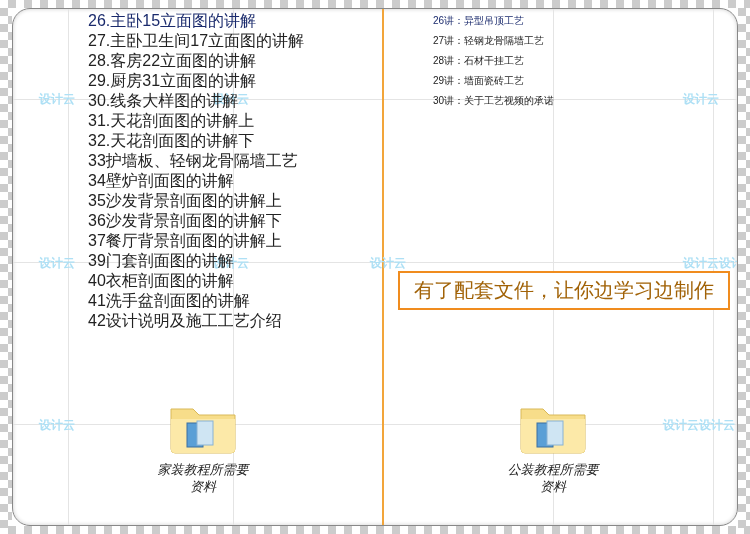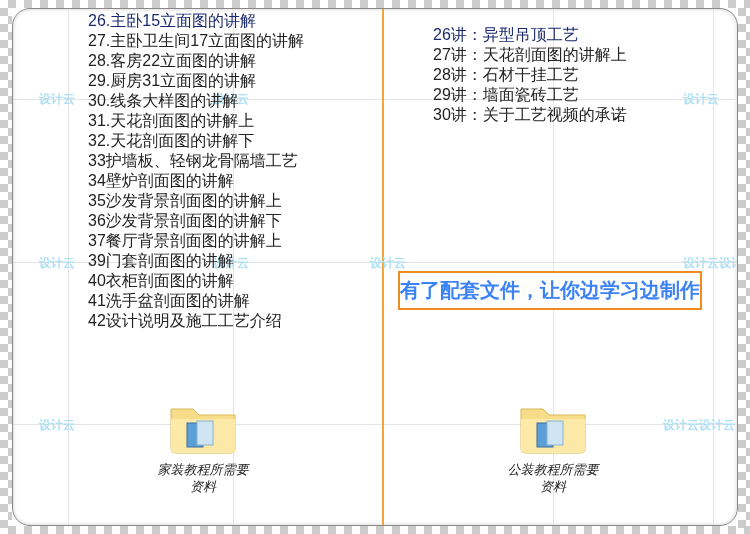--- a/index.html
+++ b/index.html
@@ -68,36 +68,36 @@
     font-size: 16px;
     line-height: 20px;
     color: #222;
   }
   .left-list .item { white-space: nowrap; }
   .top-cut { color: #1a2a6c; }
 
   .right-list {
     position: absolute;
     left: 420px;
-    top: 16px;
-    font-size: 16px;
+    top: 2px;
+    font-size: 10px;
     line-height: 20px;
     color: #222;
   }
   .right-list .item { white-space: nowrap; }
 
   .promo {
     position: absolute;
     left: 385px;
     top: 262px;
     border: 2px solid #f08c1e;
-    padding: 4px 0;
-    color: #3b82f6;
+    padding: 4px 14px;
+    color: #a16207;
     font-size: 20px;
-    font-weight: 700;
+    font-weight: 400;
     background: #fff;
     white-space: nowrap;
   }
 
   .folder-block {
     position: absolute;
     width: 160px;
     text-align: center;
   }
   .folder-left { left: 110px; top: 390px; }
@@ -155,21 +155,21 @@
     <div class="item">36沙发背景剖面图的讲解下</div>
     <div class="item">37餐厅背景剖面图的讲解上</div>
     <div class="item">39门套剖面图的讲解</div>
     <div class="item">40衣柜剖面图的讲解</div>
     <div class="item">41洗手盆剖面图的讲解</div>
     <div class="item">42设计说明及施工工艺介绍</div>
   </div>
 
   <div class="right-list">
     <div class="item top-cut">26讲：异型吊顶工艺</div>
-    <div class="item">27讲：天花剖面图的讲解上</div>
+    <div class="item">27讲：轻钢龙骨隔墙工艺</div>
     <div class="item">28讲：石材干挂工艺</div>
     <div class="item">29讲：墙面瓷砖工艺</div>
     <div class="item">30讲：关于工艺视频的承诺</div>
   </div>
 
   <div class="promo">有了配套文件，让你边学习边制作</div>
 
   <div class="folder-block folder-left">
     <svg class="folder-svg" viewBox="0 0 72 56">
       <path d="M4 10 L26 10 L32 16 L68 16 L68 50 Q68 54 64 54 L8 54 Q4 54 4 50 Z" fill="#f7dd8a" stroke="#d9b958" stroke-width="1"></path>

